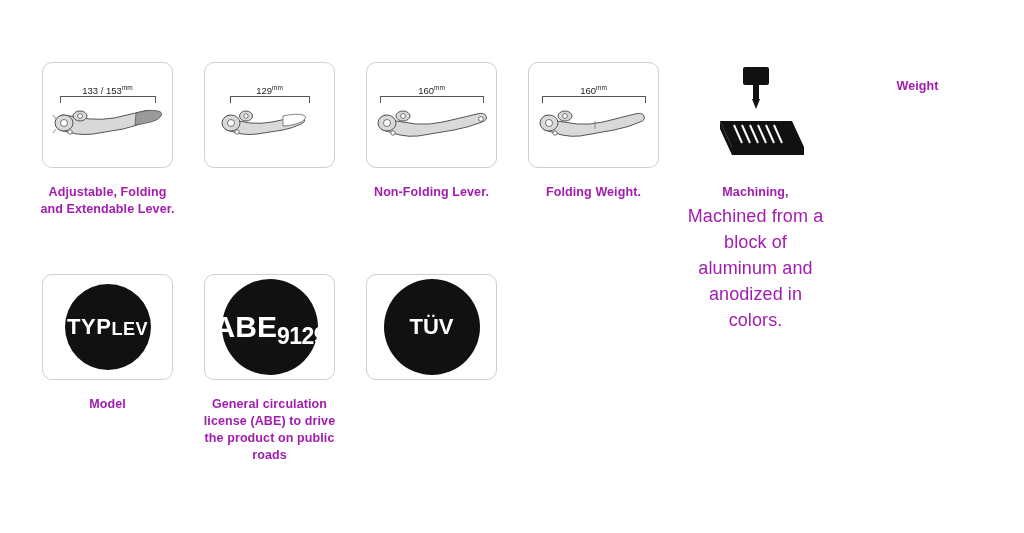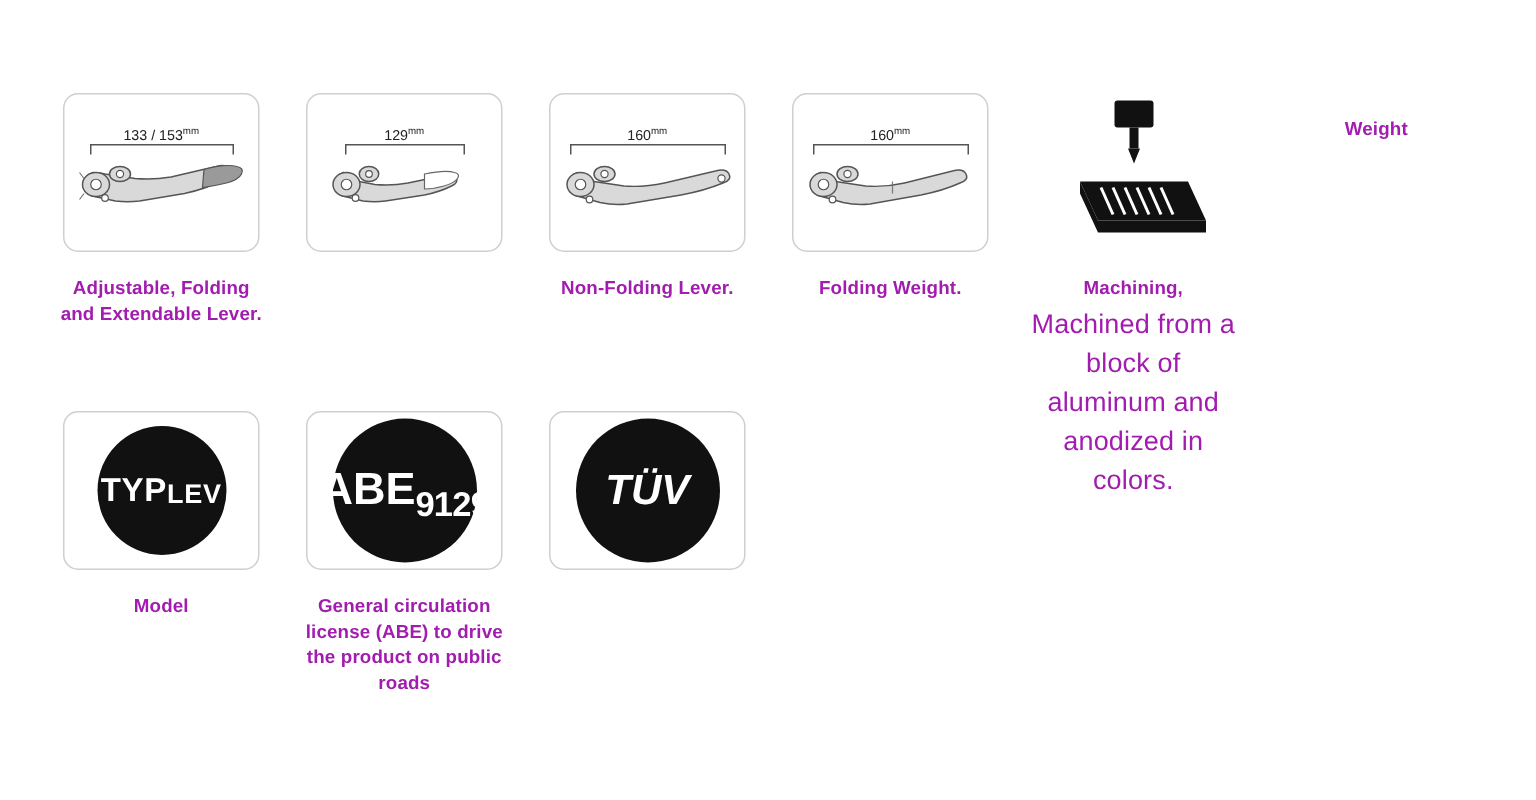--- a/index.html
+++ b/index.html
@@ -134,21 +134,21 @@
   .badge-circle .l2 {
     font-size: 18px;
     font-weight: bold;
     margin-top: 4px;
     letter-spacing: 0.5px;
   }
   .badge-circle.abe { width: 96px; height: 96px; }
   .badge-circle.abe .l1 { font-size: 30px; letter-spacing: 0px; margin-left: 13px; }
   .badge-circle.abe .l2 { font-size: 23px; margin-top: 19px; letter-spacing: -0.5px; }
   .badge-circle.tuv { width: 96px; height: 96px; }
-  .badge-circle.tuv .l1 { font-size: 28px; letter-spacing: 0px; font-style: italic; }
+  .badge-circle.tuv .l1 { font-size: 22px; letter-spacing: 0px; }
 </style>
 </head>
 <body>
 
 <div class="sheet">
 
   <div class="row" id="row-1">
 
     <div class="cell">
       <div class="tile">

